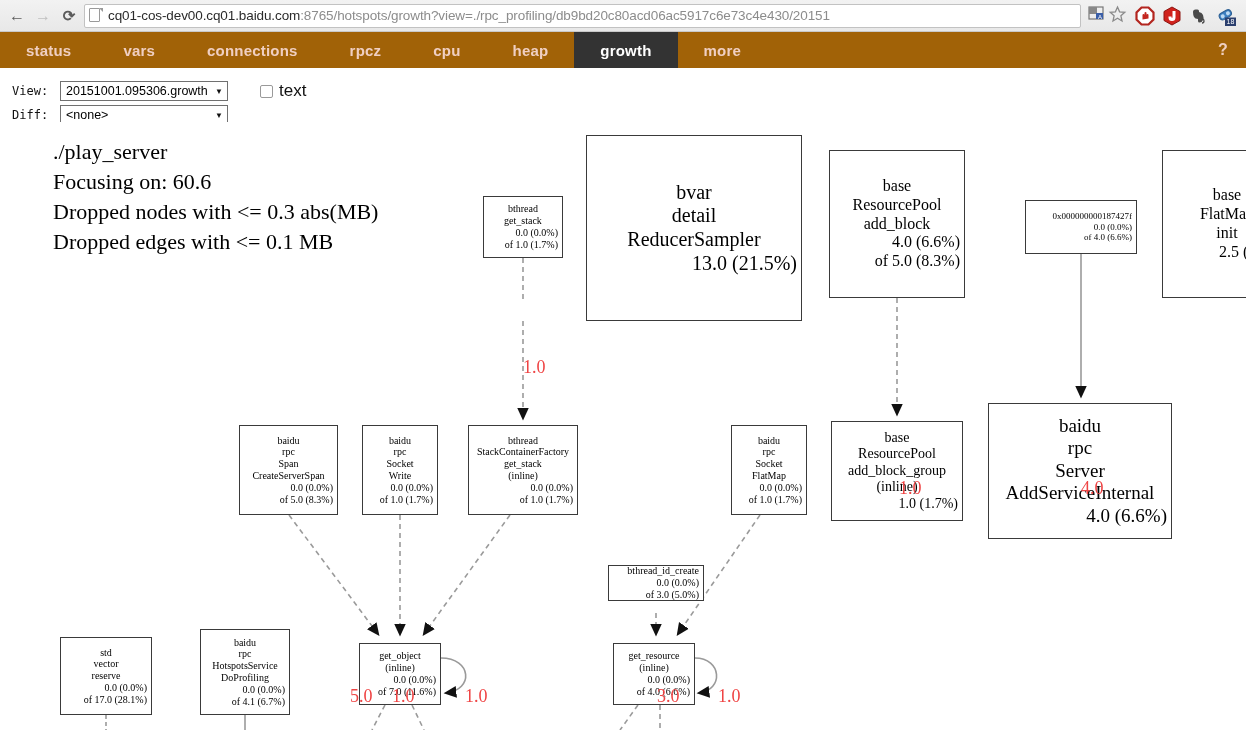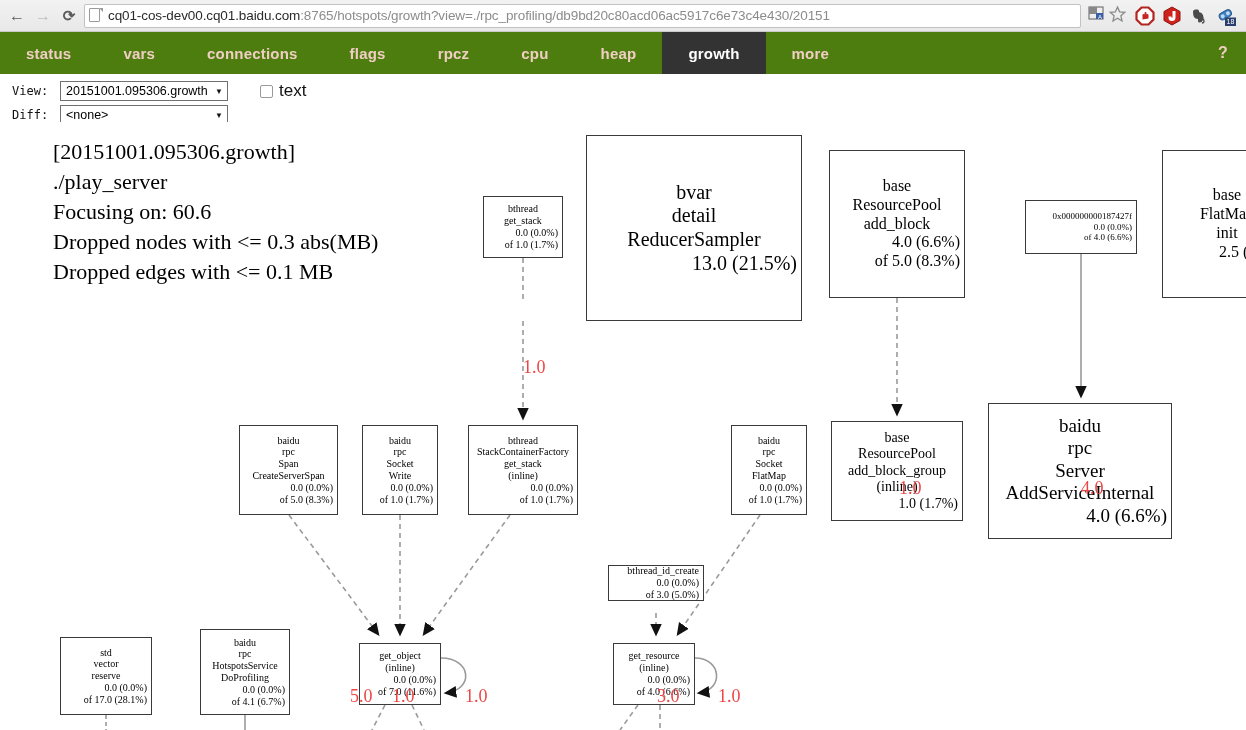--- a/index.html
+++ b/index.html
@@ -48,22 +48,22 @@
     font-size:13.5px; color:#8c8c8c; letter-spacing:-0.1px;
     overflow:hidden; text-overflow:clip; white-space:nowrap;
   }
   #url-text .host{ color:#2b2b2b; }
   .urlbar-icon{ flex:0 0 auto; margin-left:3px; }
   .ext-icons{ display:flex; align-items:center; gap:7px; padding:0 6px 0 8px; }
   .ext{ width:20px; height:20px; position:relative; }
 
   
   #app-nav{
-    position:absolute; left:0; top:32px; width:100%; height:42px;
-    background:#4d7c0f; display:flex; align-items:stretch;
+    position:absolute; left:0; top:32px; width:100%; height:36px;
+    background:#a16207; display:flex; align-items:stretch;
   }
   .tab{
     display:flex; align-items:center; justify-content:center;
     padding:0 26px; font-size:15px; font-weight:bold;
     color:#f0cfc2; letter-spacing:.2px; cursor:pointer; user-select:none;
   }
   .tab.active{ background:#333333; color:#ffffff; }
   .tab.spacer{ flex:1 1 auto; cursor:default; }
   .tab.help{ color:#f0cfc2; padding:0 18px; font-size:16px; }
 
@@ -183,21 +183,20 @@
           <text x="14.5" y="18.4" font-size="7" fill="#fff" text-anchor="middle" font-family="Liberation Sans, sans-serif">18</text>
         </svg>
     </span>
   </div>
 </div>
 
 <div id="app-nav">
   <div class="tab">status</div>
   <div class="tab">vars</div>
   <div class="tab">connections</div>
-  <div class="tab">flags</div>
   <div class="tab">rpcz</div>
   <div class="tab">cpu</div>
   <div class="tab">heap</div>
   <div class="tab active">growth</div>
   <div class="tab">more</div>
   <div class="tab spacer"></div>
   <div class="tab help">?</div>
 </div>
 
 <div id="controls">
@@ -259,21 +258,20 @@
       <line x1="638" y1="583" x2="620" y2="608"></line>
       <line x1="660" y1="583" x2="660" y2="608"></line>
 
       <path d="M441 536 C 472 536, 474 568, 446 571" marker-end="url(#ah)" stroke-dasharray="0"></path>
 
       <path d="M695 536 C 722 536, 724 568, 699 571" marker-end="url(#ah)" stroke-dasharray="0"></path>
     </g>
   </svg>
 
   <div id="header-text">
-    <div>[20151001.095306.growth]</div>
     <div>./play_server</div>
     <div>Focusing on: 60.6</div>
     <div>Dropped nodes with &lt;= 0.3 abs(MB)</div>
     <div>Dropped edges with &lt;= 0.1 MB</div>
   </div>
 
   <div id="nodes-layer">
       <div class="node" style="left: 586px; top: 13px; width: 216px; height: 186px; font-size: 20px; line-height: 23.6px;">
         <span class="ln c">bvar</span>
         <span class="ln c">detail</span>

